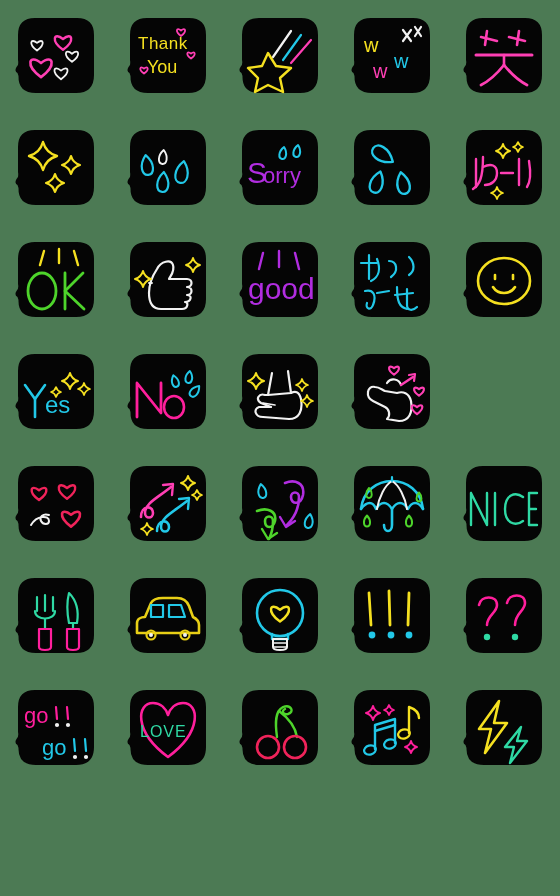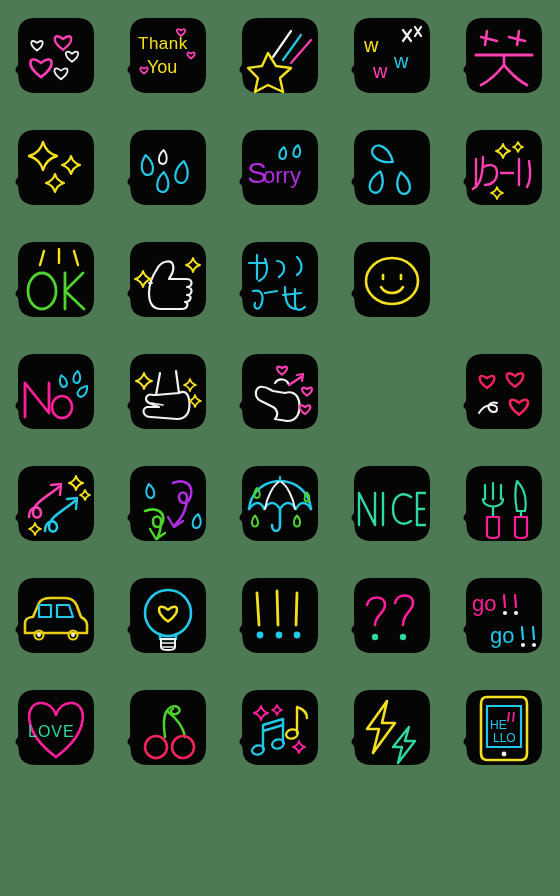--- a/index.html
+++ b/index.html
@@ -283,20 +283,36 @@
       </div>
       <span class="hidden-label"></span>
     </div>
     <div class="sticker-cell">
       <div class="bubble">
         <svg viewBox="0 0 82 82" xmlns="http://www.w3.org/2000/svg">
           <path d="M 20 3 L 62 3 Q 79 3 79 20 L 79 60 Q 79 78 61 78 L 21 78 Q 3 78 3.5 61 L 2.5 58 Q -1 56 1.5 52 Q 4 50 3 45 L 3 20 Q 3 3 20 3 Z" fill="#050505"></path>
         </svg>
         <div class="art">
           <svg viewBox="0 0 82 82" xmlns="http://www.w3.org/2000/svg">
+            <text x="9" y="60" fill="#b12de0" font-size="30" font-family="Liberation Sans, sans-serif">good</text>
+            <path d="M 24 14 L 20 30" fill="none" stroke="#b12de0" stroke-width="2.4" stroke-linecap="round" stroke-linejoin="round"></path>
+            <path d="M 40 12 L 40 28" fill="none" stroke="#b12de0" stroke-width="2.4" stroke-linecap="round" stroke-linejoin="round"></path>
+            <path d="M 56 14 L 60 30" fill="none" stroke="#b12de0" stroke-width="2.4" stroke-linecap="round" stroke-linejoin="round"></path>
+          </svg>
+        </div>
+      </div>
+      <span class="hidden-label">good</span>
+    </div>
+    <div class="sticker-cell">
+      <div class="bubble">
+        <svg viewBox="0 0 82 82" xmlns="http://www.w3.org/2000/svg">
+          <path d="M 20 3 L 62 3 Q 79 3 79 20 L 79 60 Q 79 78 61 78 L 21 78 Q 3 78 3.5 61 L 2.5 58 Q -1 56 1.5 52 Q 4 50 3 45 L 3 20 Q 3 3 20 3 Z" fill="#050505"></path>
+        </svg>
+        <div class="art">
+          <svg viewBox="0 0 82 82" xmlns="http://www.w3.org/2000/svg">
             <path d="M 10 24 L 26 24" fill="none" stroke="#22c8e8" stroke-width="2.2" stroke-linecap="round" stroke-linejoin="round"></path>
             <path d="M 18 16 L 18 40" fill="none" stroke="#22c8e8" stroke-width="2.2" stroke-linecap="round" stroke-linejoin="round"></path>
             <path d="M 26 20 C 30 30 28 38 20 42" fill="none" stroke="#22c8e8" stroke-width="2.2" stroke-linecap="round" stroke-linejoin="round"></path>
             <path d="M 38 22 C 46 22 48 32 40 38" fill="none" stroke="#22c8e8" stroke-width="2.2" stroke-linecap="round" stroke-linejoin="round"></path>
             <path d="M 58 18 C 64 24 64 32 58 36" fill="none" stroke="#22c8e8" stroke-width="2.2" stroke-linecap="round" stroke-linejoin="round"></path>
             <path d="M 14 52 C 22 50 26 56 22 66 C 20 72 14 70 16 64" fill="none" stroke="#22c8e8" stroke-width="2.2" stroke-linecap="round" stroke-linejoin="round"></path>
             <path d="M 26 54 L 38 52" fill="none" stroke="#22c8e8" stroke-width="2.2" stroke-linecap="round" stroke-linejoin="round"></path>
             <path d="M 46 48 C 46 62 48 68 56 70" fill="none" stroke="#22c8e8" stroke-width="2.2" stroke-linecap="round" stroke-linejoin="round"></path>
             <path d="M 56 50 L 56 66 C 56 72 62 72 66 68" fill="none" stroke="#22c8e8" stroke-width="2.2" stroke-linecap="round" stroke-linejoin="round"></path>
             <path d="M 44 56 L 62 54" fill="none" stroke="#22c8e8" stroke-width="2.2" stroke-linecap="round" stroke-linejoin="round"></path>
@@ -315,20 +331,35 @@
             <ellipse cx="41" cy="42" rx="26" ry="23" fill="none" stroke="#f5e020" stroke-width="2.6"></ellipse>
             <path d="M 32 36 L 32 40" fill="none" stroke="#f5e020" stroke-width="2.6" stroke-linecap="round" stroke-linejoin="round"></path>
             <path d="M 50 36 L 50 40" fill="none" stroke="#f5e020" stroke-width="2.6" stroke-linecap="round" stroke-linejoin="round"></path>
             <path d="M 30 48 C 35 56 47 56 52 48" fill="none" stroke="#f5e020" stroke-width="2.6" stroke-linecap="round" stroke-linejoin="round"></path>
           </svg>
         </div>
       </div>
       <span class="hidden-label"></span>
     </div>
     <div class="sticker-cell">
+      <div class="bubble">
+        <svg viewBox="0 0 82 82" xmlns="http://www.w3.org/2000/svg">
+          <path d="M 20 3 L 62 3 Q 79 3 79 20 L 79 60 Q 79 78 61 78 L 21 78 Q 3 78 3.5 61 L 2.5 58 Q -1 56 1.5 52 Q 4 50 3 45 L 3 20 Q 3 3 20 3 Z" fill="#050505"></path>
+        </svg>
+        <div class="art">
+          <svg viewBox="0 0 82 82" xmlns="http://www.w3.org/2000/svg">
+            <path d="M 10 34 L 20 48 L 30 34" fill="none" stroke="#22c8e8" stroke-width="2.6" stroke-linecap="round" stroke-linejoin="round"></path>
+            <path d="M 20 48 L 20 66" fill="none" stroke="#22c8e8" stroke-width="2.6" stroke-linecap="round" stroke-linejoin="round"></path>
+            <text x="30" y="62" fill="#22c8e8" font-size="24" font-family="Liberation Sans, sans-serif">es</text>
+            <path d="M 55 22 Q 56.76 28.24 63 30 Q 56.76 31.76 55 38 Q 53.24 31.76 47 30 Q 53.24 28.24 55 22 Z" fill="none" stroke="#f5e020" stroke-width="2" stroke-linecap="round" stroke-linejoin="round"></path>
+            <path d="M 69 32 Q 70.32 36.68 75 38 Q 70.32 39.32 69 44 Q 67.68 39.32 63 38 Q 67.68 36.68 69 32 Z" fill="none" stroke="#f5e020" stroke-width="1.8" stroke-linecap="round" stroke-linejoin="round"></path>
+            <path d="M 41 36 Q 42.1 39.9 46 41 Q 42.1 42.1 41 46 Q 39.9 42.1 36 41 Q 39.9 39.9 41 36 Z" fill="none" stroke="#f5e020" stroke-width="1.7" stroke-linecap="round" stroke-linejoin="round"></path>
+          </svg>
+        </div>
+      </div>
       <span class="hidden-label">Yes</span>
     </div>
     <div class="sticker-cell">
       <div class="bubble">
         <svg viewBox="0 0 82 82" xmlns="http://www.w3.org/2000/svg">
           <path d="M 20 3 L 62 3 Q 79 3 79 20 L 79 60 Q 79 78 61 78 L 21 78 Q 3 78 3.5 61 L 2.5 58 Q -1 56 1.5 52 Q 4 50 3 45 L 3 20 Q 3 3 20 3 Z" fill="#050505"></path>
         </svg>
         <div class="art">
           <svg viewBox="0 0 82 82" xmlns="http://www.w3.org/2000/svg">
             <path d="M 10 66 L 10 32 L 34 62 L 34 32" fill="none" stroke="#ff1f9c" stroke-width="2.8" stroke-linecap="round" stroke-linejoin="round"></path>
@@ -659,33 +690,15 @@
         <div class="art">
           <svg viewBox="0 0 82 82" xmlns="http://www.w3.org/2000/svg">
             <path d="M 36 14 L 16 42 L 28 42 L 22 66 L 44 36 L 31 36 Z" fill="none" stroke="#f5e020" stroke-width="2.6" stroke-linecap="round" stroke-linejoin="round"></path>
             <path d="M 58 40 L 42 60 L 51 60 L 47 76 L 64 54 L 54 54 Z" fill="none" stroke="#2fd9a4" stroke-width="2.4" stroke-linecap="round" stroke-linejoin="round"></path>
           </svg>
         </div>
       </div>
       <span class="hidden-label"></span>
     </div>
     <div class="sticker-cell">
-      <div class="bubble">
-        <svg viewBox="0 0 82 82" xmlns="http://www.w3.org/2000/svg">
-          <path d="M 20 3 L 62 3 Q 79 3 79 20 L 79 60 Q 79 78 61 78 L 21 78 Q 3 78 3.5 61 L 2.5 58 Q -1 56 1.5 52 Q 4 50 3 45 L 3 20 Q 3 3 20 3 Z" fill="#050505"></path>
-        </svg>
-        <div class="art">
-          <svg viewBox="0 0 82 82" xmlns="http://www.w3.org/2000/svg">
-            <path d="M 24 10 L 58 10 C 62 10 64 13 64 17 L 64 66 C 64 70 62 73 58 73 L 24 73 C 20 73 18 70 18 66 L 18 17 C 18 13 20 10 24 10 Z" fill="none" stroke="#f5e020" stroke-width="2.6" stroke-linecap="round" stroke-linejoin="round"></path>
-            <path d="M 24 19 L 58 19 L 58 60 L 24 60 Z" fill="none" stroke="#22c8e8" stroke-width="2.2" stroke-linecap="round" stroke-linejoin="round"></path>
-            <circle cx="41" cy="67" r="2.4" fill="#f2f2f2"></circle>
-            <text x="27" y="42" fill="#22c8e8" font-size="12" font-family="Liberation Sans, sans-serif">HE</text>
-            <text x="30" y="55" fill="#22c8e8" font-size="12" font-family="Liberation Sans, sans-serif">LLO</text>
-            <path d="M 46 26 L 45 34 M 51 26 L 50 34" fill="none" stroke="#ff1f9c" stroke-width="1.8" stroke-linecap="round" stroke-linejoin="round"></path>
-          </svg>
-        </div>
-      </div>
-      <span class="hidden-label">HELLO</span>
-    </div>
-    <div class="sticker-cell">
       <span class="hidden-label">See you</span>
     </div>
   </div>
 
 </body></html>

